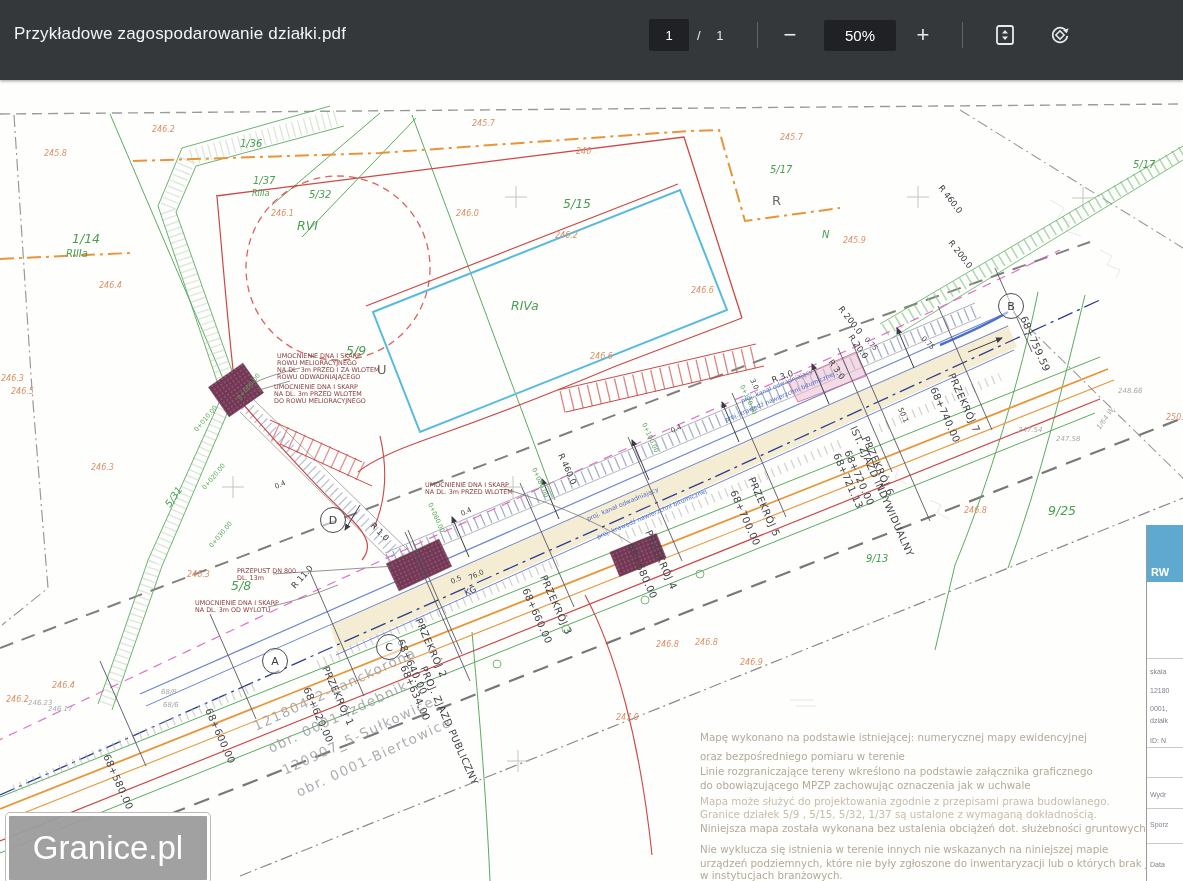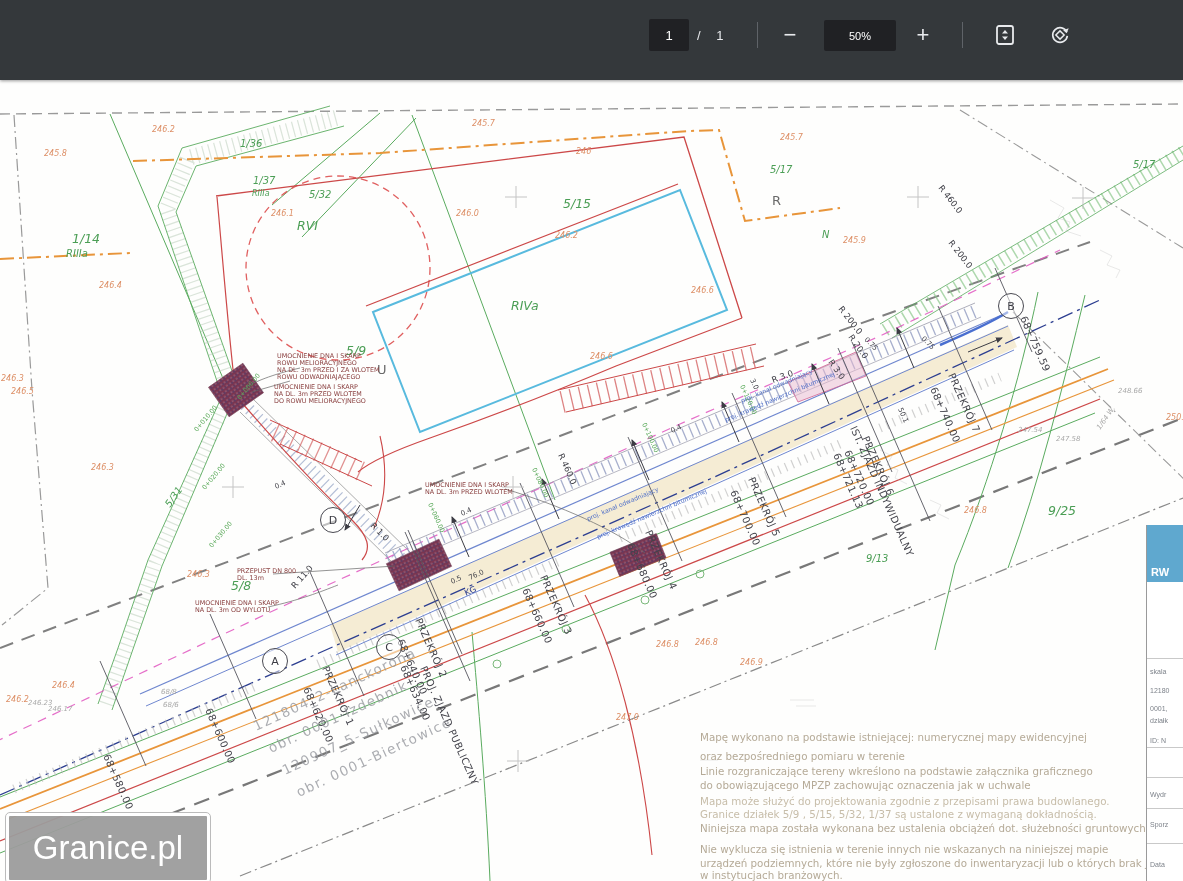--- a/index.html
+++ b/index.html
@@ -8,21 +8,21 @@
   #toolbar{position:absolute;left:0;top:0;width:1183px;height:80px;background:#34383b;z-index:30;
     box-shadow:0 1px 3px rgba(0,0,0,.4);}
   .tb-title{position:absolute;left:14px;top:24px;color:#f1f3f4;font-size:17px;font-weight:500;letter-spacing:.2px;}
   .tb-field{position:absolute;background:#202124;color:#fff;border:none;border-radius:2px;
     text-align:center;font-size:13px;display:flex;align-items:center;justify-content:center;}
   #pageBox{left:649px;top:19px;width:40px;height:32px;}
   #pageTotal{position:absolute;left:697px;top:28px;color:#e8eaed;font-size:13px;letter-spacing:6px;}
   .tb-sep{position:absolute;width:1px;height:26px;background:#5f6368;top:22px;}
   .tb-btn{position:absolute;top:18px;width:34px;height:34px;color:#e8eaed;background:none;border:none;
     display:flex;align-items:center;justify-content:center;font-size:22px;cursor:pointer;}
-  #zoomBox{left:824px;top:20px;width:72px;height:31px;font-size:11px;}
+  #zoomBox{left:824px;top:20px;width:72px;height:31px;font-size:15px;}
   .tb-ico{stroke:#e8eaed;fill:none;stroke-width:1.8;}
   
   #viewer{position:absolute;left:0;top:0;width:1183px;height:881px;background:#fff;}
   svg text{font-family:"DejaVu Sans", sans-serif;}
   .t-par{fill:#4b9e55;font-style:italic;font-size:10px;}
   .t-parS{fill:#4b9e55;font-style:italic;font-size:8px;}
   .t-parL{fill:#4b9e55;font-style:italic;font-size:12.5px;}
   .t-let{fill:#6a6a6a;font-size:13px;}
   .t-elev{fill:#dd8f66;font-style:italic;font-size:8px;}
   .t-elevg{fill:#a8a8a8;font-style:italic;font-size:7px;}
@@ -398,20 +398,21 @@
         <div class="tb-row" style="top: 192px;">działk</div>
         <div class="tb-row" style="top: 212px;">ID: N</div>
         <div class="tb-row" style="top: 266px;">Wydr</div>
         <div class="tb-row" style="top: 296px;">Sporz</div>
         <div class="tb-row" style="top: 336px;">Data</div>
       </div>
   </div>
 </div>
 
 <div id="toolbar">
+  <div class="tb-title">Przykładowe zagospodarowanie działki.pdf</div>
 
   <div id="pageBox" class="tb-field">
       <span>1</span>
     </div>
   <div id="pageTotal">/  1</div>
 
   <div class="tb-sep" style="left:757px"></div>
 
   <button class="tb-btn" style="left:773px">
     <span>−</span>

